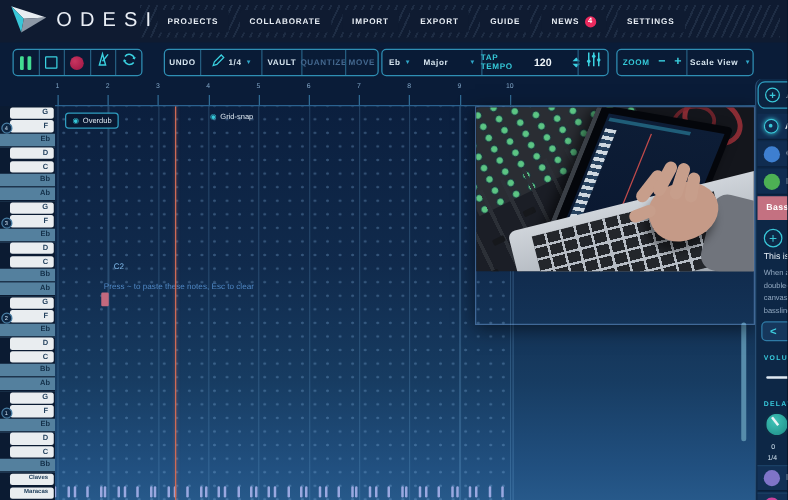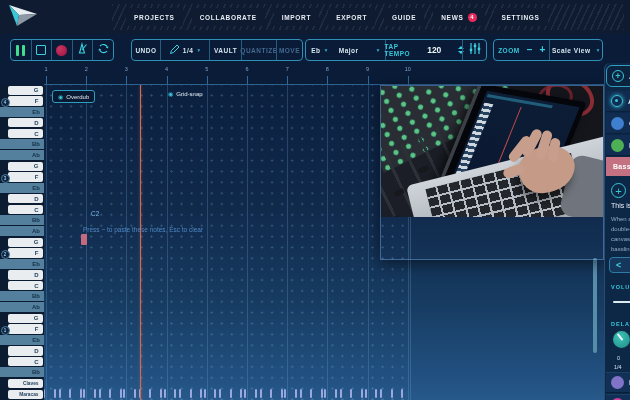--- a/index.html
+++ b/index.html
@@ -375,20 +375,21 @@
   <div class="topbar">
     <div class="hatch"></div>
     <div class="logo">
       <span>
         <svg width="30" height="26" viewBox="0 0 30 26">
           <polygon points="1,3 29,12 11,13" fill="#e8edf2"></polygon>
           <polygon points="1,3 11,13 9,24" fill="#39c7d8"></polygon>
           <polygon points="11,13 29,12 9,24" fill="#8d98a6"></polygon>
         </svg>
       </span>
+      <span class="logo-text">ODESI</span>
     </div>
     <div id="nav">
         <div class="nav-item">
           <span class="nav-label">PROJECTS</span>
         </div>
         <div class="nav-item">
           <span class="nav-label">COLLABORATE</span>
         </div>
         <div class="nav-item">
           <span class="nav-label">IMPORT</span>

